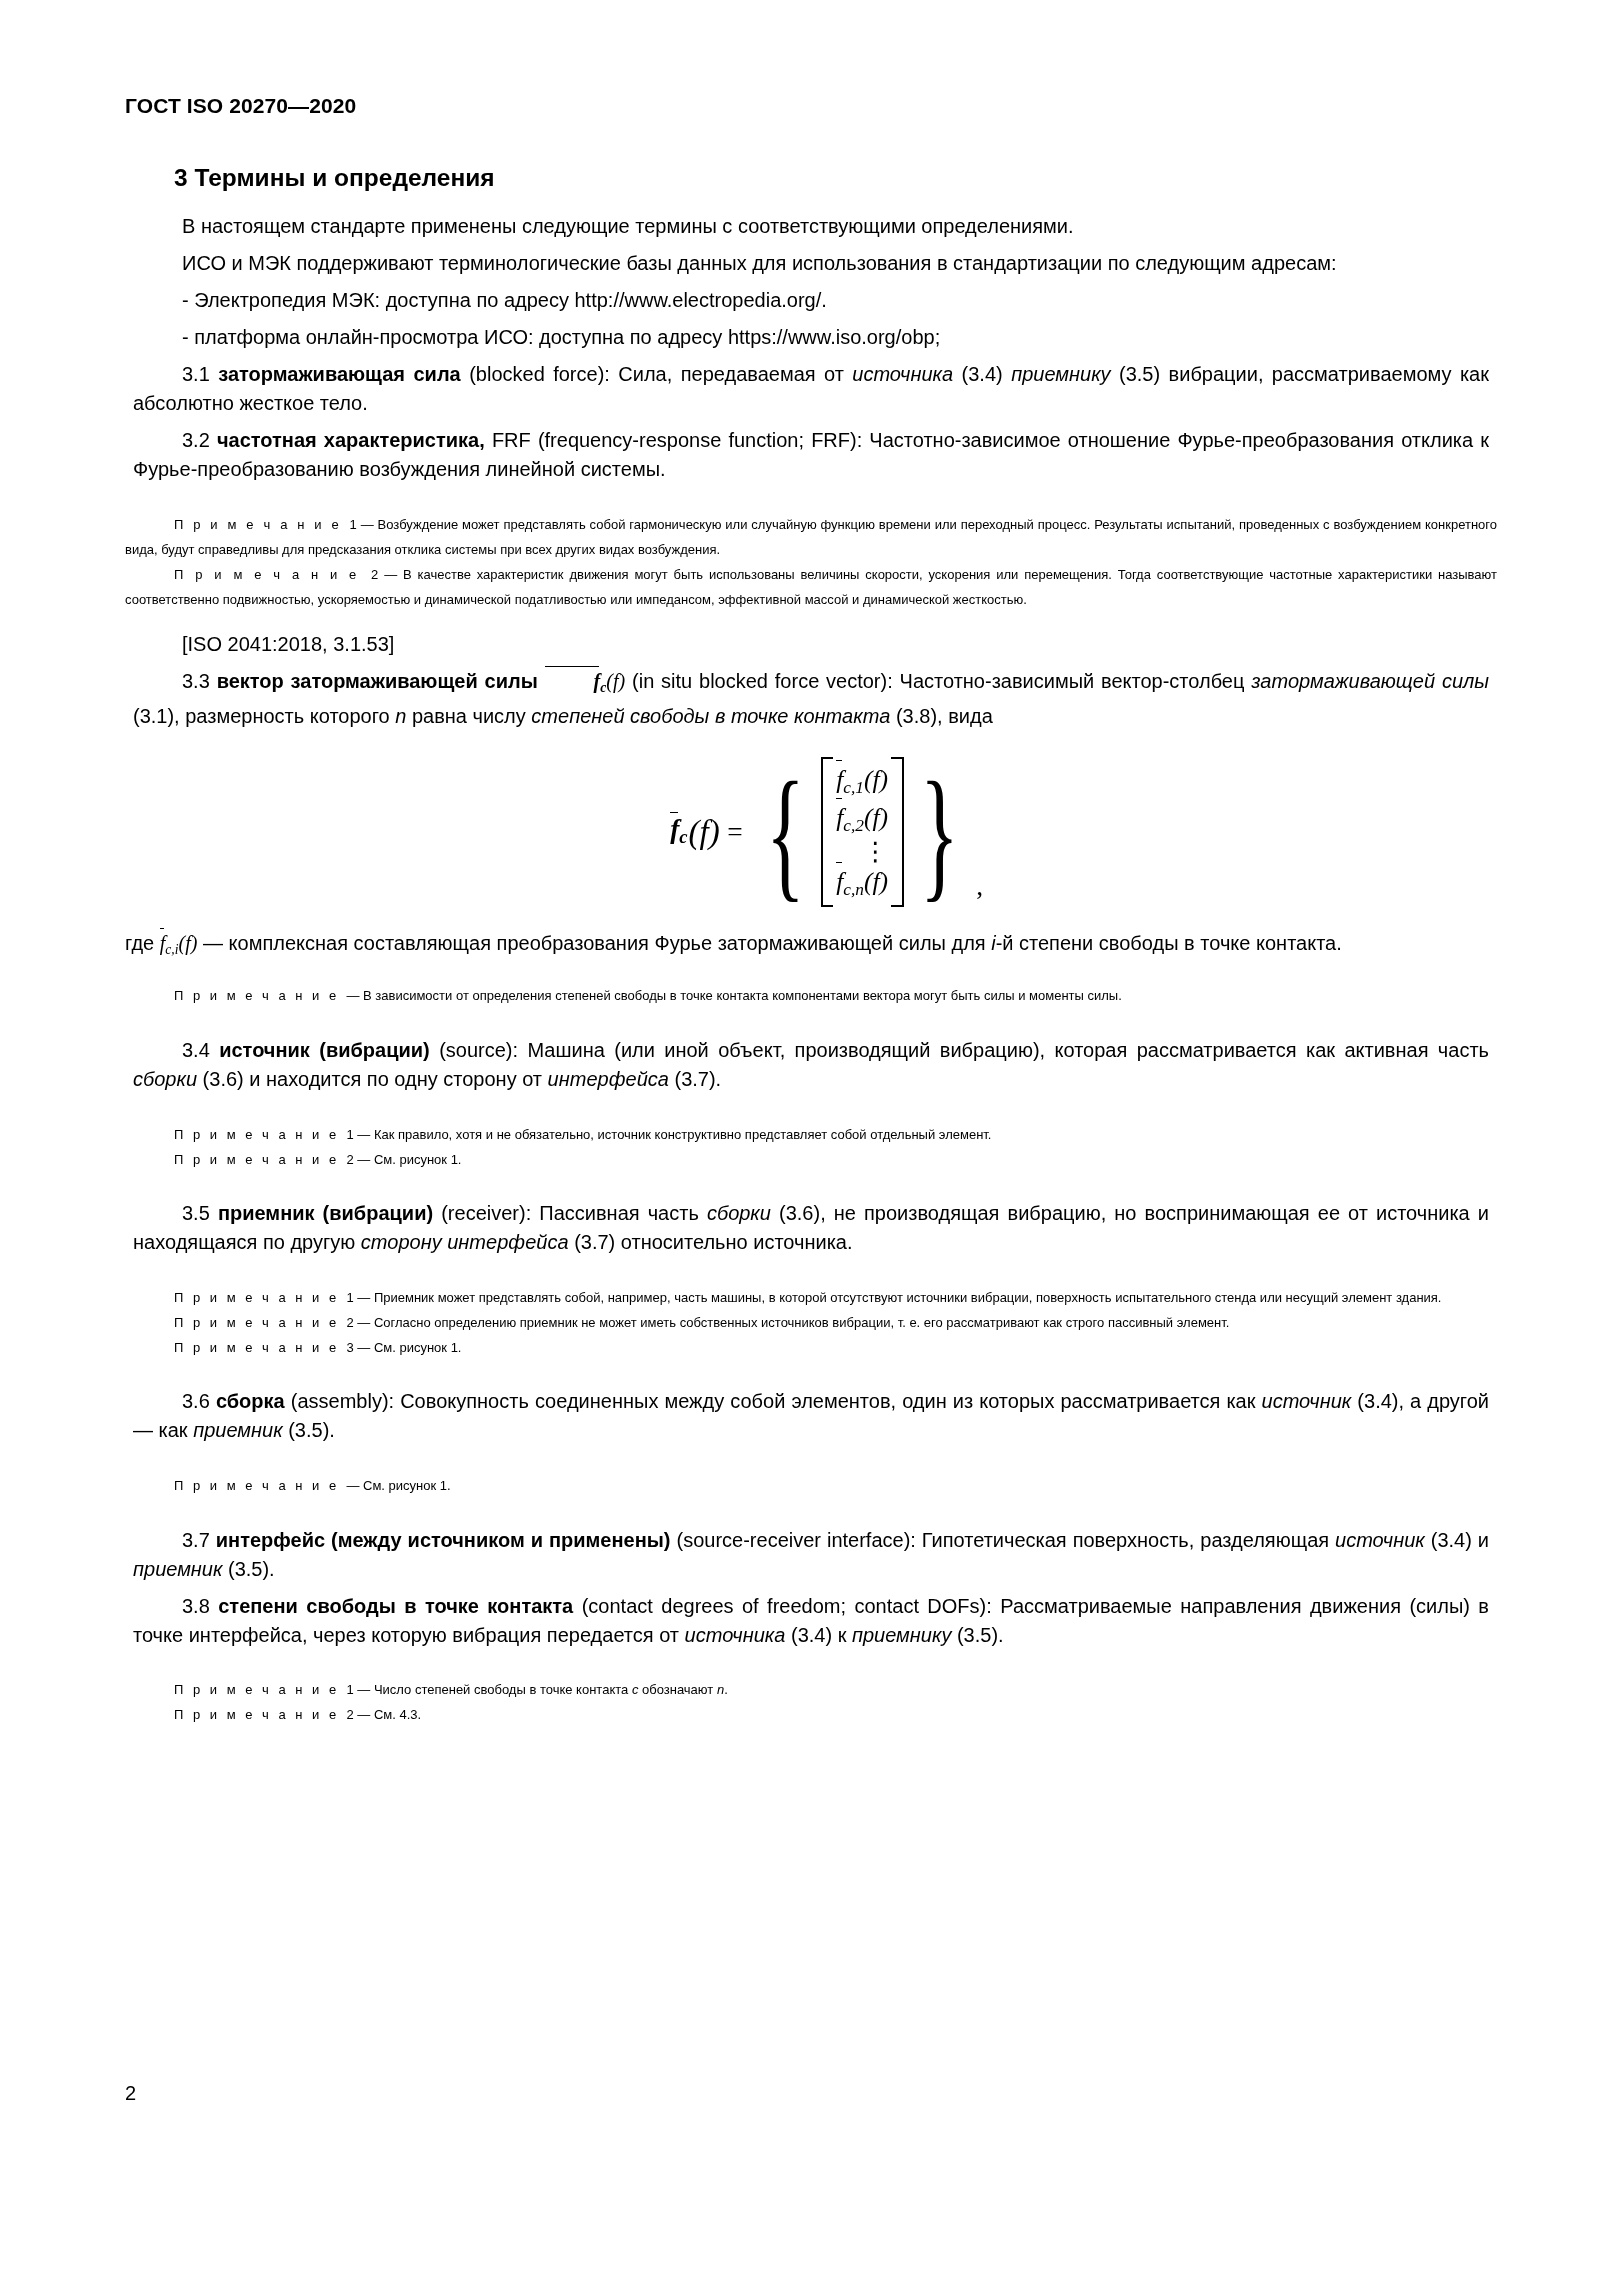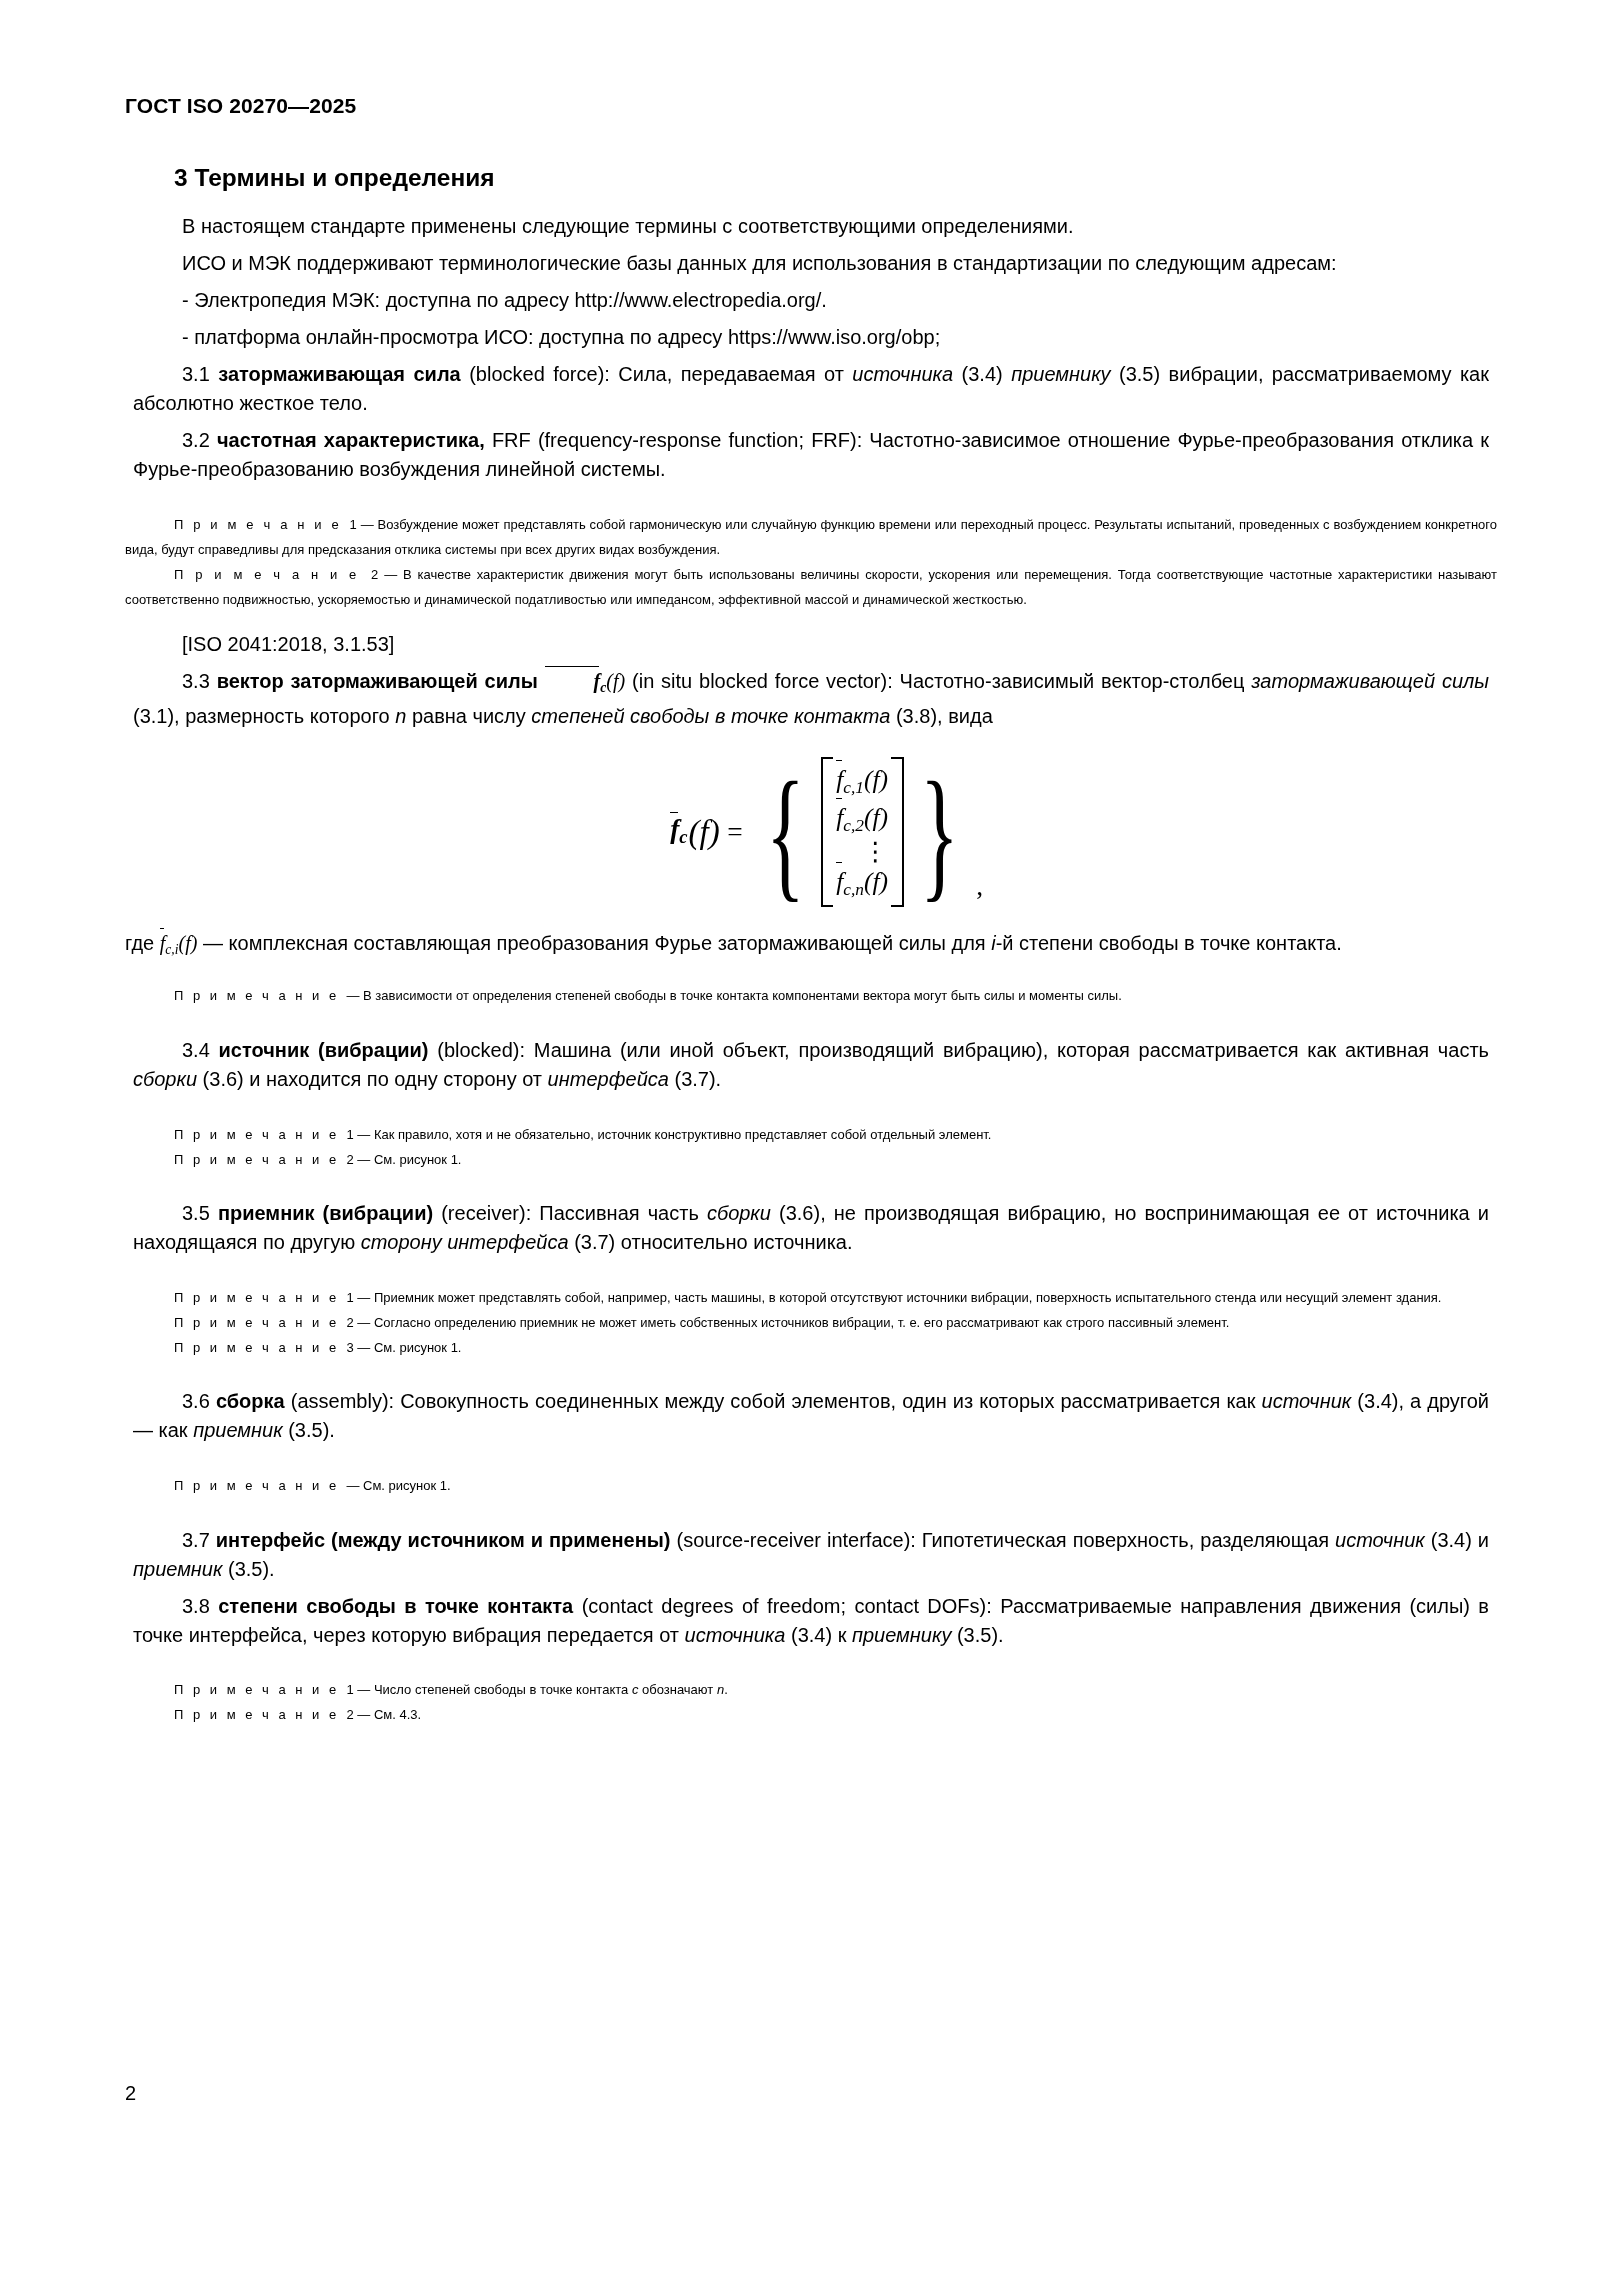--- a/index.html
+++ b/index.html
@@ -201,21 +201,21 @@
     top: 2082px;
     font-size: 20px;
   }
 </style>
 </head>
 <body>
 
 <div class="page">
   <div class="content">
 
-    <div class="runhead">ГОСТ ISO 20270—2025</div>
+    <div class="runhead">ГОСТ ISO 20270—2020</div>
 
     <h2 class="section-title">3 Термины и определения</h2>
 
     <p class="p ind">В настоящем стандарте применены следующие термины с соответствующими определениями.</p>
     <p class="p ind">ИСО и МЭК поддерживают терминологические базы данных для использования в стандартизации по следующим адресам:</p>
     <p class="p dash">- Электропедия МЭК: доступна по адресу http://www.electropedia.org/.</p>
     <p class="p dash">- платформа онлайн-просмотра ИСО: доступна по адресу  https://www.iso.org/obp;</p>
 
     <p class="p ind"><span>3.1</span> <b class="term">затормаживающая сила</b> <span>(blocked force):</span><span> Сила, передаваемая от </span><i class="it">источника</i><span> (3.4) </span><i class="it">приемнику</i><span> (3.5) вибрации, рассматриваемому как абсолютно жесткое тело.</span></p>
 
@@ -253,21 +253,21 @@
     </div>
 
     <p class="gde"><span>где </span><span class="imath"><span class="ov"><span>f</span></span><span class="sub">c,i</span><span>(f)</span></span><span>  — комплексная составляющая преобразования Фурье затормаживающей силы для </span><i class="it">i</i><span>-й степени свободы в точке контакта.</span></p>
 
     <div class="spacer-m"></div>
 
     <p class="note"><span class="note-lbl">П р и м е ч а н и е</span>&nbsp; <span>— В зависимости от определения степеней свободы в точке контакта компонентами вектора могут быть силы и моменты силы.</span></p>
 
     <div class="spacer-m"></div>
 
-    <p class="p ind"><span>3.4</span> <b class="term">источник (вибрации)</b> <span>(blocked):</span><span> Машина (или иной объект, производящий вибрацию), которая рассматривается как активная часть </span><i class="it">сборки</i><span> (3.6) и находится по одну сторону от </span><i class="it">интерфейса</i><span> (3.7).</span></p>
+    <p class="p ind"><span>3.4</span> <b class="term">источник (вибрации)</b> <span>(source):</span><span> Машина (или иной объект, производящий вибрацию), которая рассматривается как активная часть </span><i class="it">сборки</i><span> (3.6) и находится по одну сторону от </span><i class="it">интерфейса</i><span> (3.7).</span></p>
 
     <div class="spacer-m"></div>
 
     <p class="note"><span class="note-lbl">П р и м е ч а н и е</span>&nbsp; <span>1</span> <span>— Как правило, хотя и не обязательно, источник конструктивно представляет собой отдельный элемент.</span></p>
     <p class="note"><span class="note-lbl">П р и м е ч а н и е</span>&nbsp; <span>2</span> <span>— См. рисунок 1.</span></p>
 
     <div class="spacer-m"></div>
 
     <p class="p ind"><span>3.5</span> <b class="term">приемник (вибрации)</b> <span>(receiver):</span><span> Пассивная часть </span><i class="it">сборки</i><span> (3.6), не производящая вибрацию, но воспринимающая ее от источника и находящаяся по другую </span><i class="it">сторону интерфейса</i><span> (3.7) относительно источника.</span></p>
 

